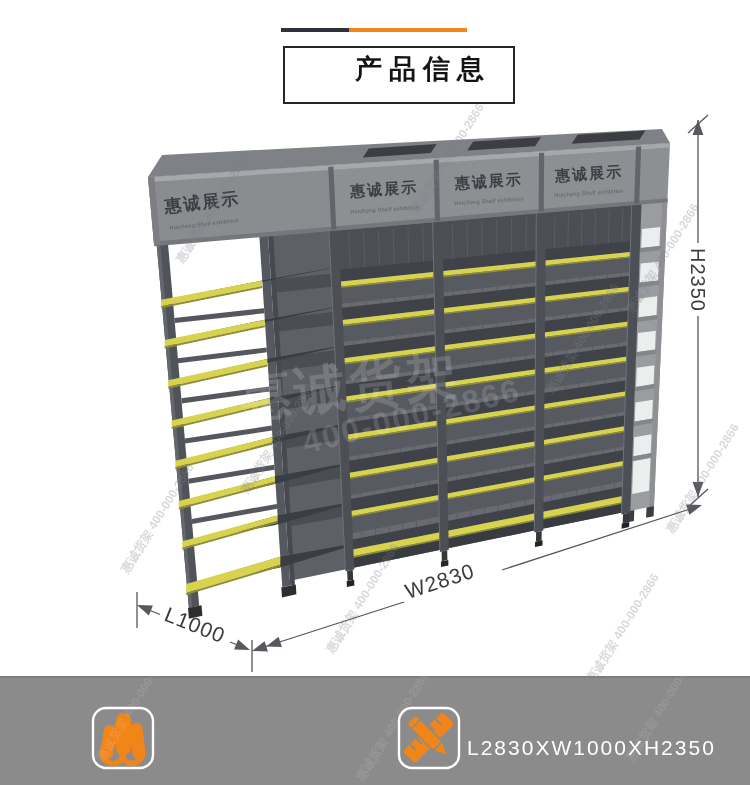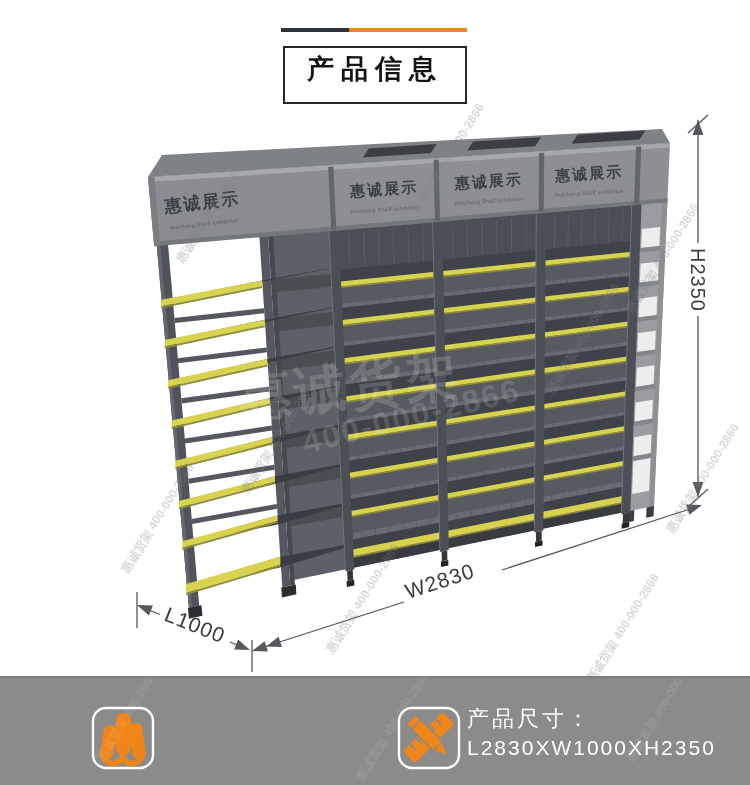--- a/index.html
+++ b/index.html
@@ -3,21 +3,21 @@
 <meta charset="utf-8">
 <style>
   html,body{margin:0;padding:0;background:#fff;}
   .page{position:relative;width:750px;height:785px;background:#ffffff;overflow:hidden;
         font-family:"Liberation Sans", sans-serif;}
   
   .divider{position:absolute;left:281px;top:28px;width:186px;height:4px;font-size:0;z-index:4;}
   .divider .dark{display:inline-block;width:68px;height:4px;vertical-align:top;}
   .divider .accent{display:inline-block;width:118px;height:4px;vertical-align:top;}
   .title-box{position:absolute;left:283px;top:46px;width:180px;height:54px;border:2px solid #262626;
-             text-align:center;z-index:4;background:#fff;}
+             text-align:center;z-index:4;background:#fff;padding-left:48px;}
   .title-box h1{margin:3px 0 0 0;font-size:27px;letter-spacing:7px;color:#141414;font-weight:bold;}
   .title-box .sub{margin-top:2px;font-size:11px;letter-spacing:3px;color:#3c3c3c;}
   
   .figure-svg{position:absolute;left:0;top:0;z-index:1;}
   .wm{position:absolute;z-index:2;pointer-events:none;white-space:nowrap;font-weight:bold;}
   .wm-small{font-size:12px;color:rgba(125,130,136,0.30);}
   .wm-big1{left:238px;top:352px;font-size:52px;color:rgba(255,255,255,0.16);letter-spacing:4px;transform:rotate(-6deg);}
   .wm-big2{left:300px;top:398px;font-size:32px;color:rgba(255,255,255,0.14);letter-spacing:2px;transform:rotate(-14deg);}
   
   .footer{position:absolute;left:0;top:676px;width:750px;height:109px;background:#8b8b8b;z-index:3;
@@ -322,19 +322,18 @@
             <line x1="23" y1="41" x2="31" y2="41"></line>
           <line x1="23" y1="50" x2="31" y2="50"></line>
         </g>
       </g>
       <g transform="rotate(-45 32 32)">
         <rect x="26" y="6" width="13" height="38" rx="2" fill="#f08519" stroke="#8b8b8b" stroke-width="1.5"></rect>
         <polygon points="26,44 39,44 32.5,58" fill="#f08519" stroke="#8b8b8b" stroke-width="1.5"></polygon>
         <line x1="26" y1="13" x2="39" y2="13" stroke="#8b8b8b" stroke-width="1.5"></line>
       </g>
     </svg>
-    <div class="f-text size-label">产品尺寸：</div>
     <div class="f-text size-value">L2830XW1000XH2350</div>
     <div class="fwm" style="left:70px;top:20px">惠诚货架 400-000-2866</div>
     <div class="fwm" style="left:330px;top:40px">惠诚货架 400-000-2866</div>
     <div class="fwm" style="left:600px;top:20px">惠诚货架 400-000-2866</div>
   </div>
 </div>
 
 </body></html>

